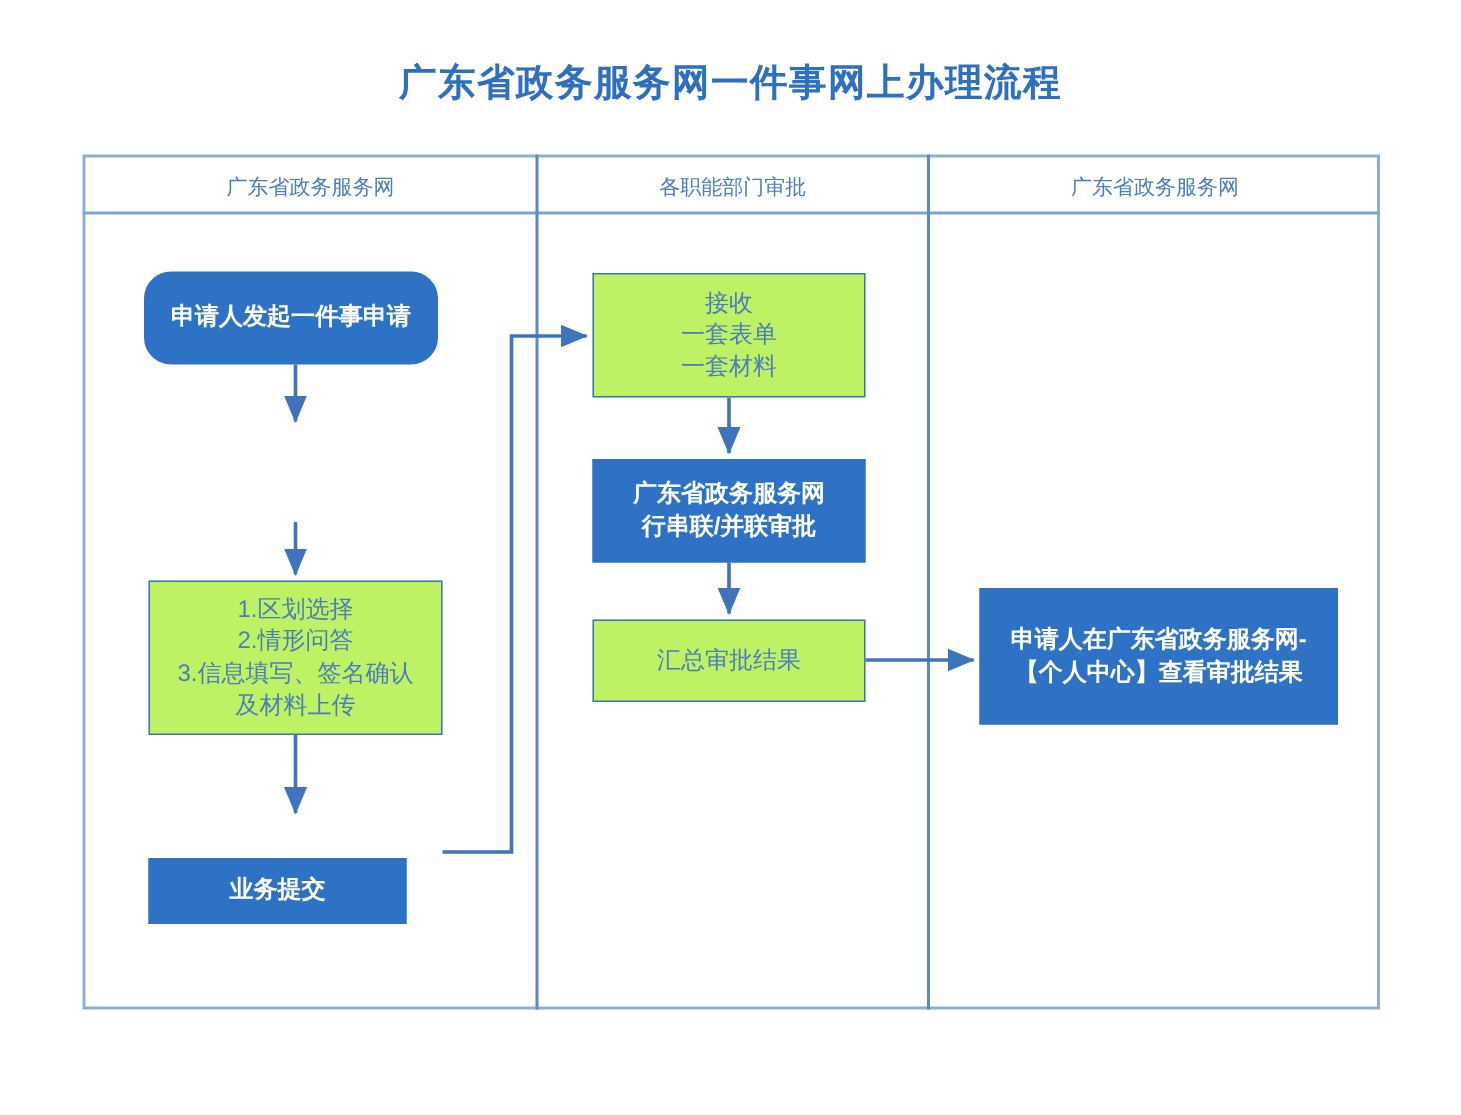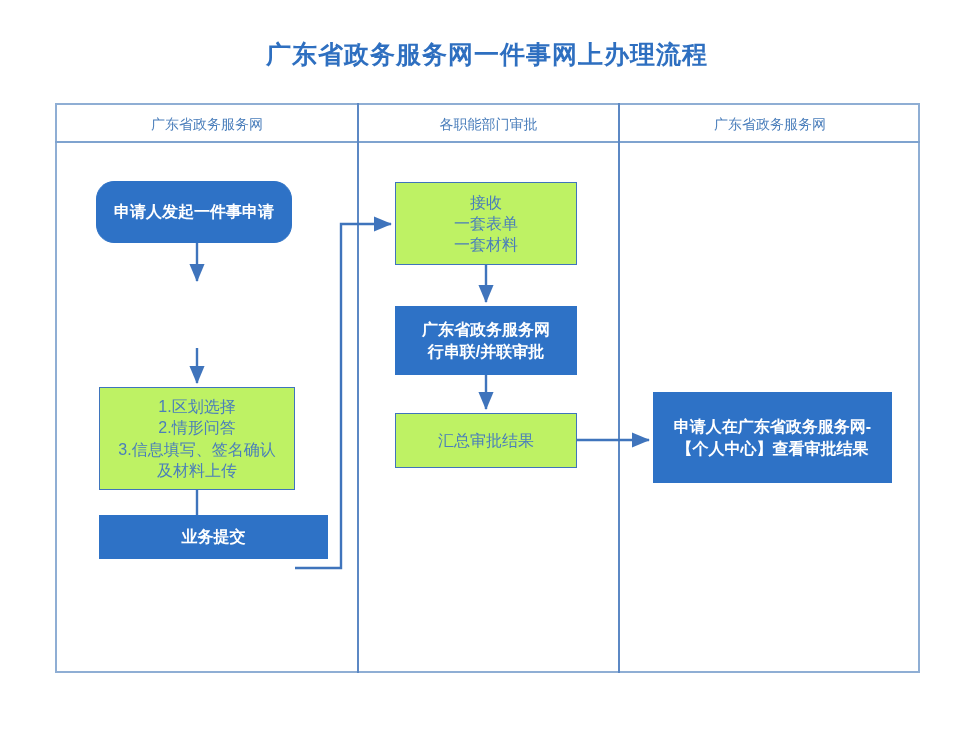--- a/index.html
+++ b/index.html
@@ -103,21 +103,21 @@
   .node.outline {
     background: #bef264;
     border: 1.5px solid #3F74BC;
     color: #4A7EBB;
   }
 
   
   #n-apply        { left: 96px;  top: 181px; width: 196px; height: 62px; border-radius: 18px; }
   #n-login        { left: 99px;  top: 285px; width: 196px; height: 63px; }
   #n-form-steps   { left: 99px;  top: 387px; width: 196px; height: 103px; }
-  #n-submit       { left: 99px;  top: 515px; width: 229px; height: 44px; }
+  #n-submit       { left: 99px;  top: 572px; width: 172px; height: 44px; }
 
   
   #n-receive      { left: 395px; top: 182px; width: 182px; height: 83px; }
   #n-split        { left: 395px; top: 306px; width: 182px; height: 69px; }
   #n-summary      { left: 395px; top: 413px; width: 182px; height: 55px; }
 
   
   #n-result       { left: 653px; top: 392px; width: 239px; height: 91px; }
 
   

